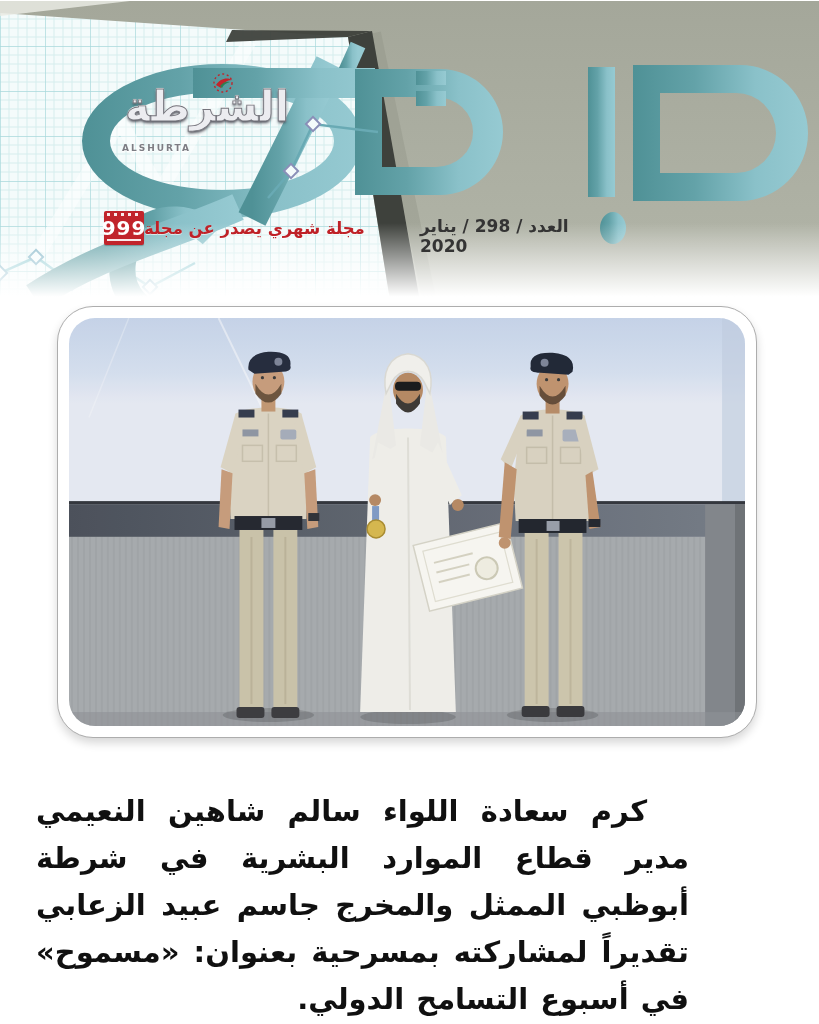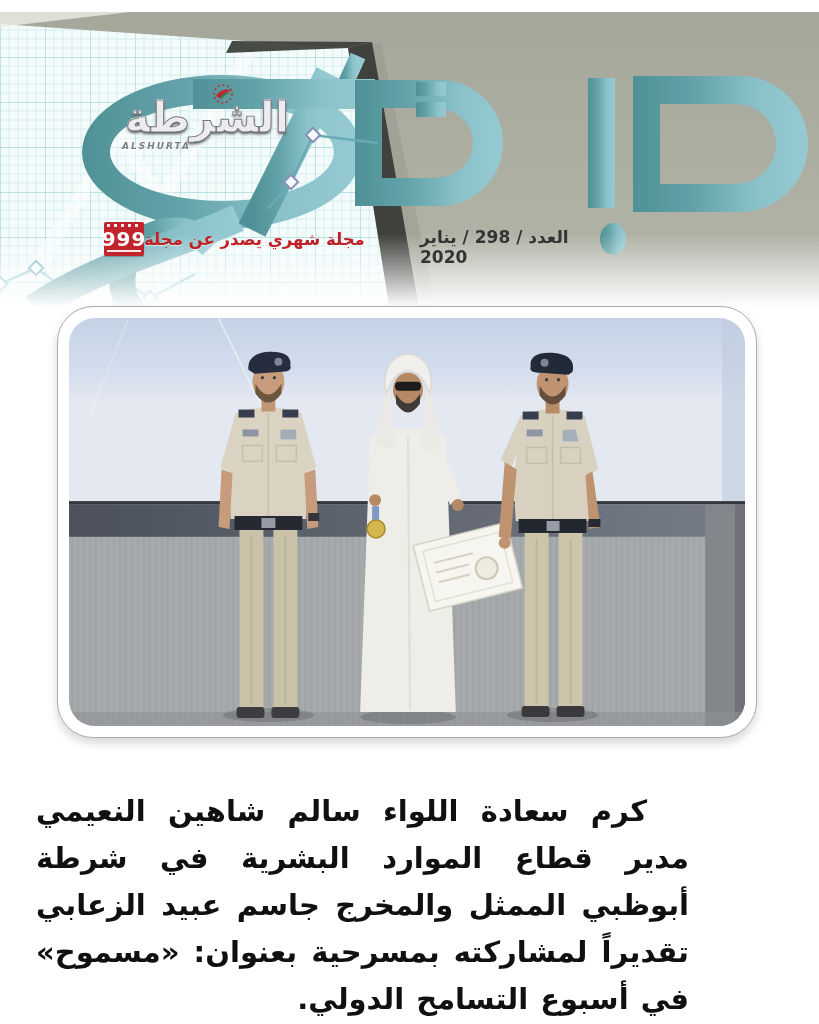--- a/index.html
+++ b/index.html
@@ -1,26 +1,26 @@
 <!DOCTYPE html>
 <html lang="ar"><head>
 <meta charset="utf-8">
 <style>
   html,body{margin:0;padding:0;background:#e9e9e9;}
   .page{position:relative;width:819px;height:1024px;margin:0 auto;background:#ffffff;overflow:hidden;
         font-family:"DejaVu Sans",sans-serif;}
   
-  .masthead{position:absolute;left:0;top:12px;width:816px;height:312px;}
+  .masthead{position:absolute;left:0;top:1px;width:816px;height:312px;}
   .masthead svg.scene{position:absolute;left:0;top:0;}
   .shurta-logo{position:absolute;left:112px;top:84px;width:190px;text-align:center;}
   .shurta-ar{font-size:42px;font-weight:700;color:#ececf0;line-height:1.05;
              -webkit-text-stroke:0.9px #74747c;
              text-shadow:0 2px 3px rgba(55,55,66,.85),0 0 2px #ffffff,0 -1px 0 #ffffff;}
-  .shurta-en{font-size:9px;font-style:italic;font-weight:700;color:#7d7d84;
-             letter-spacing:2px;text-align:left;padding-left:10px;margin-top:1px;
+  .shurta-en{font-size:9px;font-weight:700;color:#7d7d84;
+             letter-spacing:2px;text-align:left;padding-left:10px;margin-top:14px;
              text-shadow:0 1px 0 #fff;}
   .bird{position:absolute;left:96px;top:-14px;}
   .supplement{position:absolute;left:104px;top:210px;display:flex;align-items:center;direction:ltr;}
   .badge999{position:relative;width:40px;height:34px;background:#c1242b;color:#ffffff;
             display:flex;align-items:center;justify-content:center;
             font-weight:700;font-size:20px;letter-spacing:1px;border-radius:2px;
             box-shadow:0 1px 1px rgba(0,0,0,.25);}
   .badge999::before{content:"";position:absolute;top:2px;left:3px;right:3px;height:3px;
             background:repeating-linear-gradient(90deg,#ffffff 0 3px,transparent 3px 7px);opacity:.9;}
   .badge999::after{content:"";position:absolute;bottom:4px;left:3px;right:3px;height:2px;background:#ffffff;opacity:.9;}

